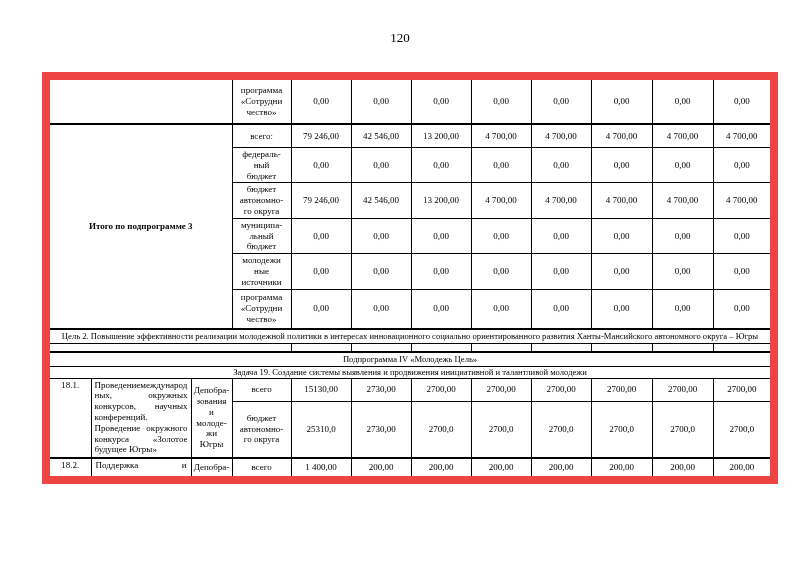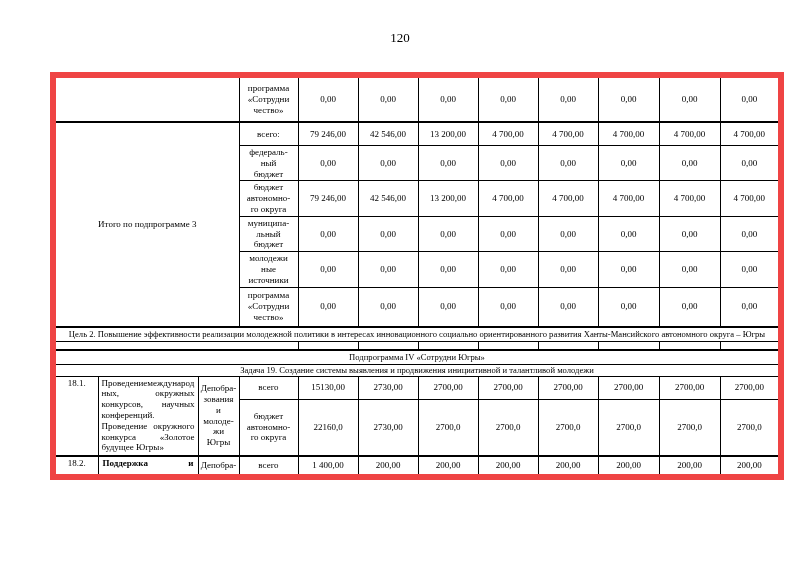--- a/index.html
+++ b/index.html
@@ -6,39 +6,39 @@
   body{
     width:800px;height:566px;background:#ffffff;color:#000;
     font-family:"Liberation Serif","DejaVu Serif",serif;
     position:relative;overflow:hidden;
   }
   .page-number{
     position:absolute;top:30px;left:0;width:800px;
     text-align:center;font-size:13px;
   }
   table.budget{
-    position:absolute;left:50px;top:72px;width:728px;
+    position:absolute;left:42px;top:72px;width:728px;
     border-collapse:collapse;table-layout:fixed;
     font-size:9px;line-height:1.2;
-    border:6px solid #ef4444;
+    border:8px solid #ef4444;
   }
   td{
     border:1px solid #000;
     padding:1px 2px;
     text-align:center;
     vertical-align:middle;
     overflow:hidden;
     word-wrap:break-word;
   }
   .pre{white-space:pre-line;}
   .top{vertical-align:top;}
   .name{text-align:justify;text-align-last:left;padding:1px 3px;}
-  .subtotal-label{font-weight:normal;}
+  .subtotal-label{font-weight:bold;}
   .goal-cell,.subprog-cell,.task-cell{white-space:nowrap;font-size:8.6px;padding:0 5px;}
-  .split{display:flex;justify-content:space-between;padding:0 2px;font-weight:bold;}
+  .split{display:flex;justify-content:space-between;padding:0 2px;}
   
   .r1 td{height:41px;}
   .r2 td{height:20px;}
   .r3 td,.r4 td,.r5 td,.r6 td{height:28px;}
   .r7 td{height:36px;}
   .rg td{height:13px;}
   .rsp td{height:5px;}
   .rsub td{height:13px;}
   .rtask td{height:11px;}
   .ra td{height:20px;}
@@ -171,21 +171,21 @@
         <td></td>
       <td></td>
         <td></td>
       <td></td>
         <td></td>
       <td></td>
         <td></td>
     </tr>
 
     <tr class="rsub tthick">
-      <td colspan="12" class="subprog-cell">Подпрограмма IV «Сотрудни Югры»</td>
+      <td colspan="12" class="subprog-cell">Подпрограмма IV «Молодежь Цель»</td>
     </tr>
 
     <tr class="rtask">
       <td colspan="12" class="task-cell">Задача 19. Создание системы выявления и продвижения инициативной и талантливой молодежи</td>
     </tr>
 
     <tr class="ra">
       <td rowspan="2" class="top">18.1.</td>
       <td rowspan="2" class="top name">Проведениемеждународ ных, окружных конкурсов, научных конференций. Проведение окружного конкурса «Золотое будущее Югры»</td>
       <td rowspan="2" class="pre">Депобра-
@@ -201,21 +201,21 @@
         <td>2700,00</td>
         <td>2700,00</td>
         <td>2700,00</td>
         <td>2700,00</td>
         <td>2700,00</td>
       </tr>
     <tr class="rb">
       <td class="pre">бюджет
 автономно-
 го округа</td>
-    <td>22160,0</td>
+    <td>25310,0</td>
         <td>2730,00</td>
         <td>2700,0</td>
         <td>2700,0</td>
         <td>2700,0</td>
         <td>2700,0</td>
         <td>2700,0</td>
         <td>2700,0</td>
       </tr>
 
     <tr class="rc tthick">

